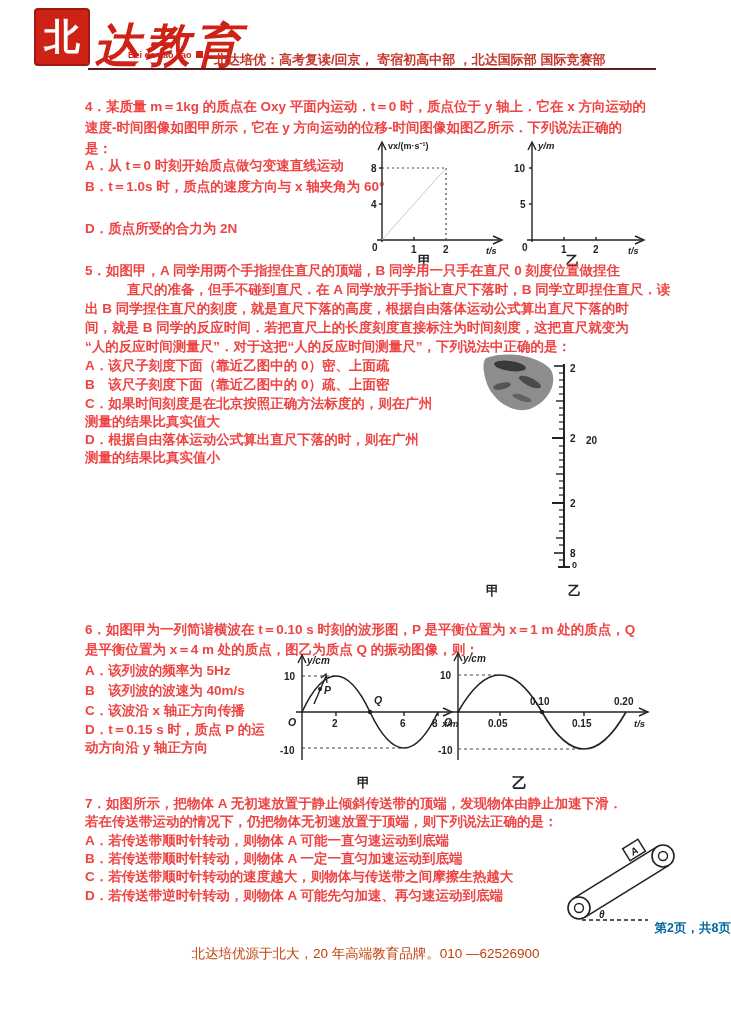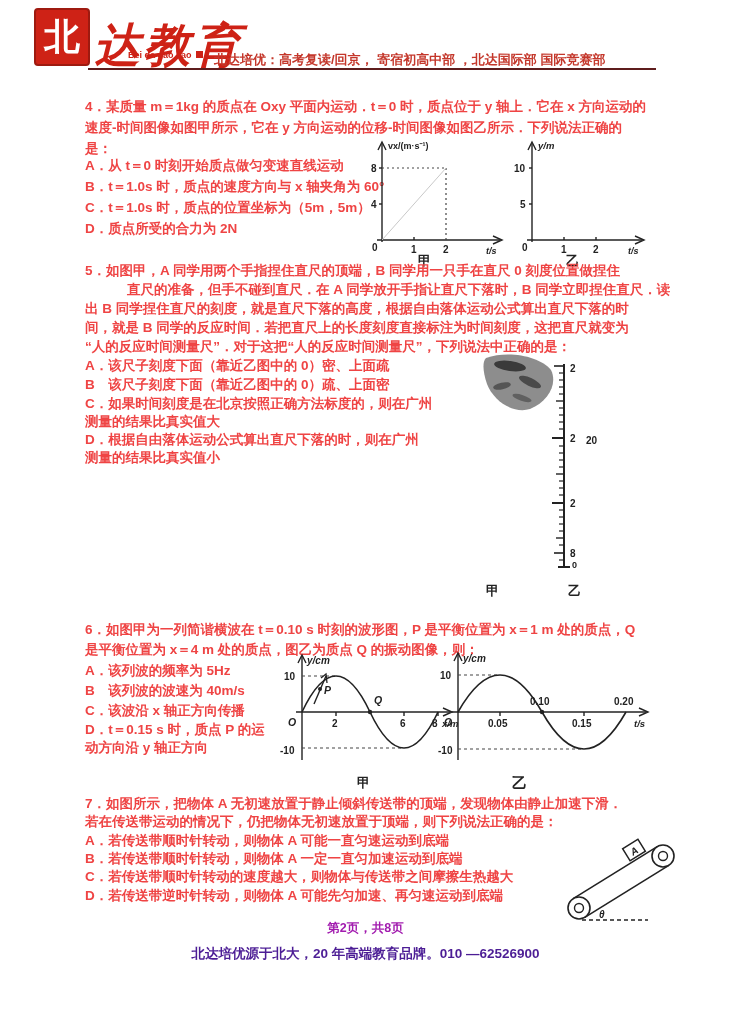--- a/index.html
+++ b/index.html
@@ -15,24 +15,24 @@
   .logo-script{position:absolute;left:94px;top:0px;font-size:46px;font-weight:700;
         color:#ce2216;font-family:"Liberation Serif",serif;font-style:italic;
         letter-spacing:4px;margin-top:15px;}
   .logo-sub{position:absolute;left:98px;top:50px;font-size:9px;color:#ce2216;font-weight:700;margin-left:30px;}
   .logo-sub i{display:inline-block;width:7px;height:7px;background:#ce2216;margin-left:4px;}
   .tagline{position:absolute;left:214px;top:51px;font-size:13px;font-weight:700;color:#c4372b;white-space:nowrap;}
   .hline{position:absolute;left:88px;top:68px;width:568px;height:2px;background:#5e1d1d;}
   
   .cap{position:absolute;font-size:13px;font-weight:700;color:#222;}
   
-  .pagenum{position:absolute;left:0;right:0;top:920px;text-align:center;
-           font-size:12.5px;font-weight:700;color:#a21caf;}
+  .pagenum{position:absolute;left:0;right:0;top:920px;text-align:right;
+           font-size:12.5px;font-weight:700;color:#0369a1;}
   .slogan{position:absolute;left:0;right:0;top:945px;text-align:center;
-          font-size:13.5px;font-weight:700;color:#4c1d95;}
+          font-size:13.5px;font-weight:400;color:#c2410c;}
   svg{position:absolute;overflow:visible;}
   svg text{font-family:"Liberation Sans",sans-serif;fill:#222;}
 </style>
 </head>
 <body>
 
 <div class="page">
 
   <div class="seal">
     <span>北</span>
@@ -40,21 +40,20 @@
   <div class="logo-script">达教育</div>
   <div class="logo-sub"><span>Bei da gao kao</span><i></i></div>
   <div class="tagline">北达培优：高考复读/回京，  寄宿初高中部 ，北达国际部  国际竞赛部</div>
   <div class="hline"></div>
 
   <div class="ln" style="left:85px;top:99px;">4．某质量 m＝1kg 的质点在 Oxy 平面内运动．t＝0 时，质点位于 y 轴上．它在 x 方向运动的</div>
   <div class="ln" style="left:85px;top:120px;">速度-时间图像如图甲所示，它在 y 方向运动的位移-时间图像如图乙所示．下列说法正确的</div>
   <div class="ln" style="left:85px;top:141px;">是：</div>
   <div class="ln" style="left:85px;top:158px;">A．从 t＝0 时刻开始质点做匀变速直线运动</div>
   <div class="ln" style="left:85px;top:179px;">B．t＝1.0s 时，质点的速度方向与 x 轴夹角为 60°</div>
-  <div class="ln" style="left:85px;top:200px;">C．t＝1.0s 时，质点的位置坐标为（5m，5m）</div>
   <div class="ln" style="left:85px;top:221px;">D．质点所受的合力为 2N</div>
 
   <svg style="left:362px;top:138px;" width="145" height="120" viewBox="0 0 145 120">
     <line x1="20" y1="104" x2="20" y2="6" stroke="#222" stroke-width="1.4"></line>
     <path d="M16,12 L20,4 L24,12" fill="none" stroke="#222" stroke-width="1.4"></path>
     <line x1="15" y1="102" x2="138" y2="102" stroke="#222" stroke-width="1.4"></line>
     <path d="M131,98 L140,102 L131,106" fill="none" stroke="#222" stroke-width="1.4"></path>
     <text x="26" y="11" font-size="9" font-weight="bold">vx/(m·s⁻¹)</text>
     <line x1="17" y1="30" x2="20" y2="30" stroke="#222" stroke-width="1.4"></line>
     <line x1="17" y1="66" x2="20" y2="66" stroke="#222" stroke-width="1.4"></line>

